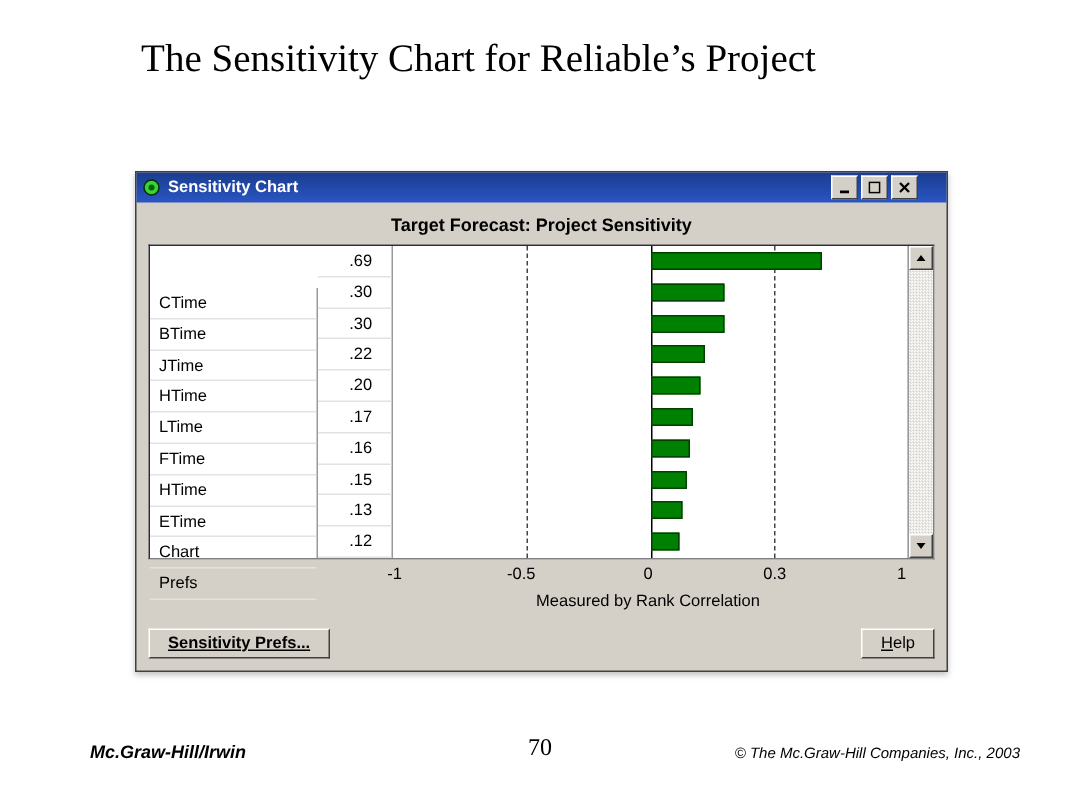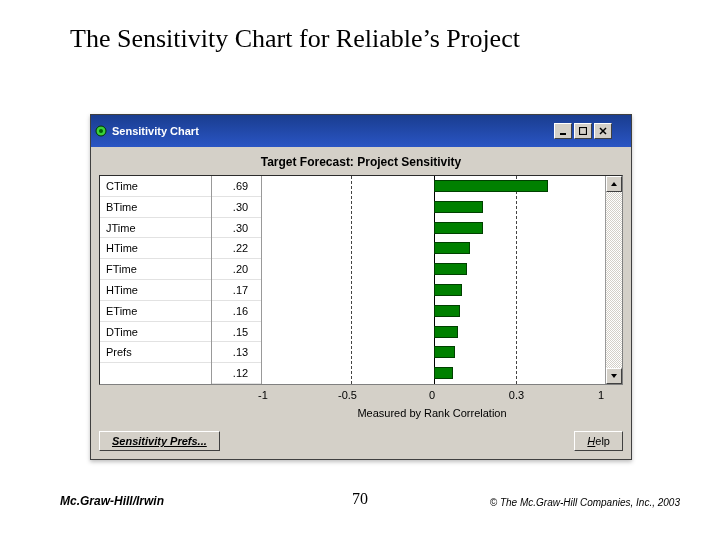--- a/index.html
+++ b/index.html
@@ -19,35 +19,36 @@
   }
   .slide-title {
     position: absolute;
     top: 24px;
     left: 0;
     width: 590px;
     text-align: center;
     font-size: 26px;
     font-weight: 400;
     font-family: "Times New Roman", serif;
+    padding-left: 24px;
   }
   
   .window {
     position: absolute;
     left: 90px;
     top: 114px;
     width: 540px;
     border: 1px solid #404040;
     box-shadow: 0 2px 4px rgba(0,0,0,0.25);
     font-family: Tahoma, Arial, sans-serif;
     font-size: 11px;
     background: #d4d0c8;
   }
   .titlebar {
-    height: 32px;
+    height: 20px;
     background: linear-gradient(180deg, #1a3d8f 0%, #2a55c4 100%);
     color: #fff;
     display: flex;
     align-items: center;
     padding: 0 19px 0 3px;
     font-size: 11px;
     font-weight: bold;
   }
   .titlebar-icon {
     width: 14px;
@@ -89,20 +90,21 @@
     display: flex;
     position: relative;
     height: 210px;
     box-sizing: border-box;
     padding: 0;
   }
   .label-col {
     width: 112px;
     box-sizing: border-box;
     border-right: 1px solid #999;
+    margin-top: 28px;
   }
   .value-col {
     width: 50px;
     box-sizing: border-box;
     border-right: 1px solid #999;
   }
   .plot-col {
     flex: 1;
     position: relative;
   }
@@ -215,21 +217,21 @@
   .btn3d {
     background: #d4d0c8;
     border: 1px solid #fff;
     border-right-color: #404040;
     border-bottom-color: #404040;
     font-family: Tahoma, Arial, sans-serif;
     font-size: 11px;
     padding: 3px 12px;
     margin: 0 4px;
   }
-  .btn3d .uline { text-decoration: underline; font-style: italic; }
+  .btn3d .uline { text-decoration: underline; }
   .btn3d.bold { font-weight: bold; }
   
   .footer-left {
     position: absolute;
     left: 60px;
     bottom: 32px;
     font-family: Verdana, Arial, sans-serif;
     font-style: italic;
     font-weight: bold;
     font-size: 12px;
@@ -287,24 +289,25 @@
     </div>
 
     <div class="subtitle">Target Forecast:  Project Sensitivity</div>
 
     <div class="chart-panel">
       <div class="label-col" id="label-col">
           <div class="row">CTime</div>
           <div class="row">BTime</div>
           <div class="row">JTime</div>
           <div class="row">HTime</div>
+          <div class="row">LTime</div>
           <div class="row">FTime</div>
           <div class="row">HTime</div>
           <div class="row">ETime</div>
-          <div class="row">DTime</div>
+          <div class="row">Chart</div>
           <div class="row">Prefs</div>
         </div>
       <div class="value-col" id="value-col">
           <div class="row">.69</div>
           <div class="row">.30</div>
           <div class="row">.30</div>
           <div class="row">.22</div>
           <div class="row">.20</div>
           <div class="row">.17</div>
           <div class="row">.16</div>

